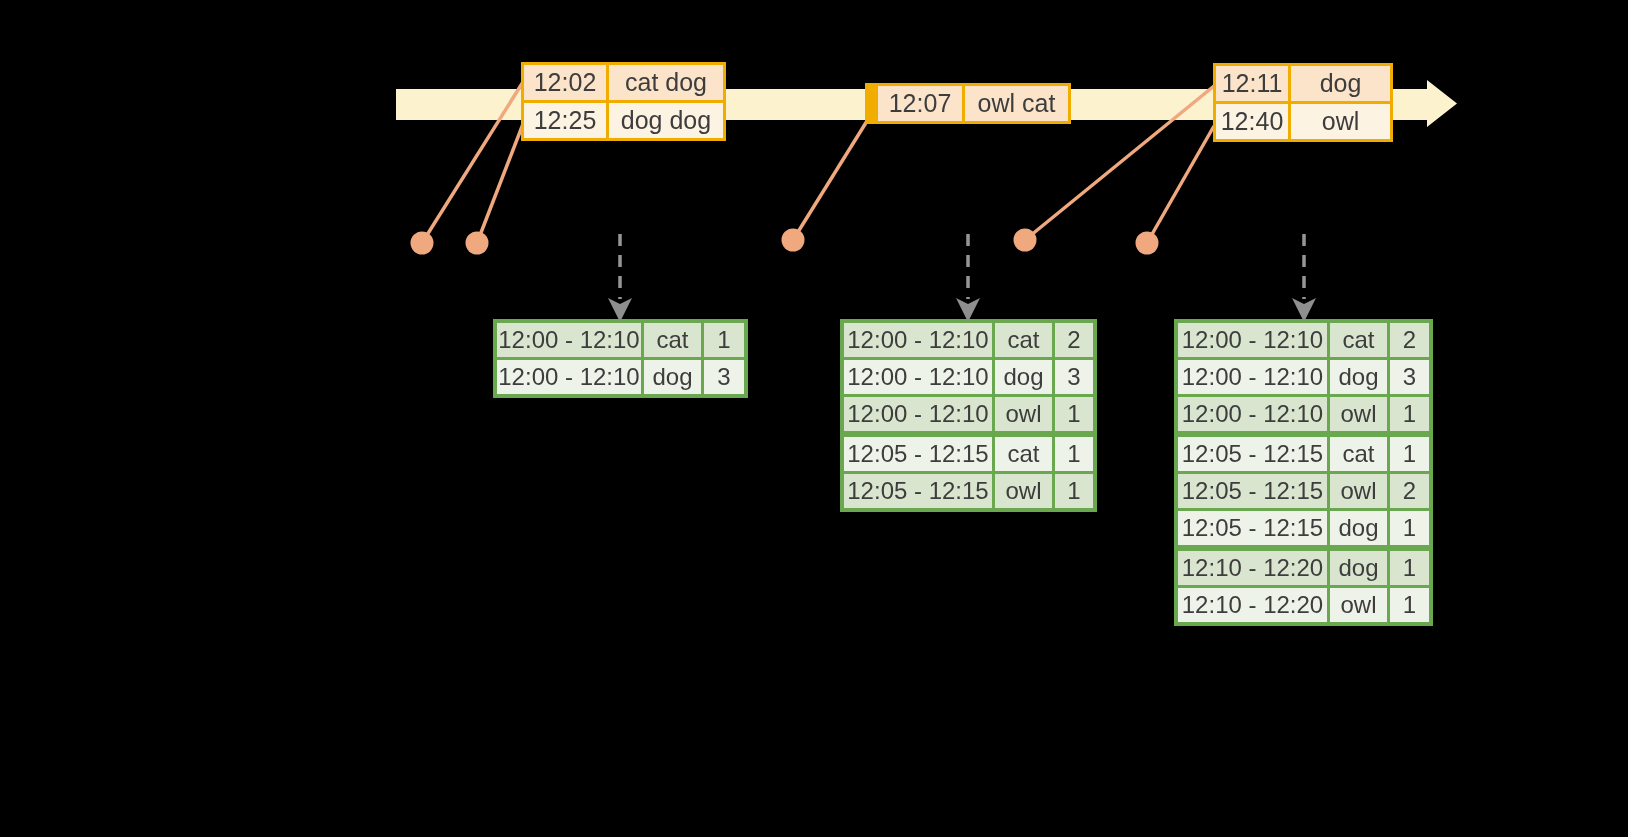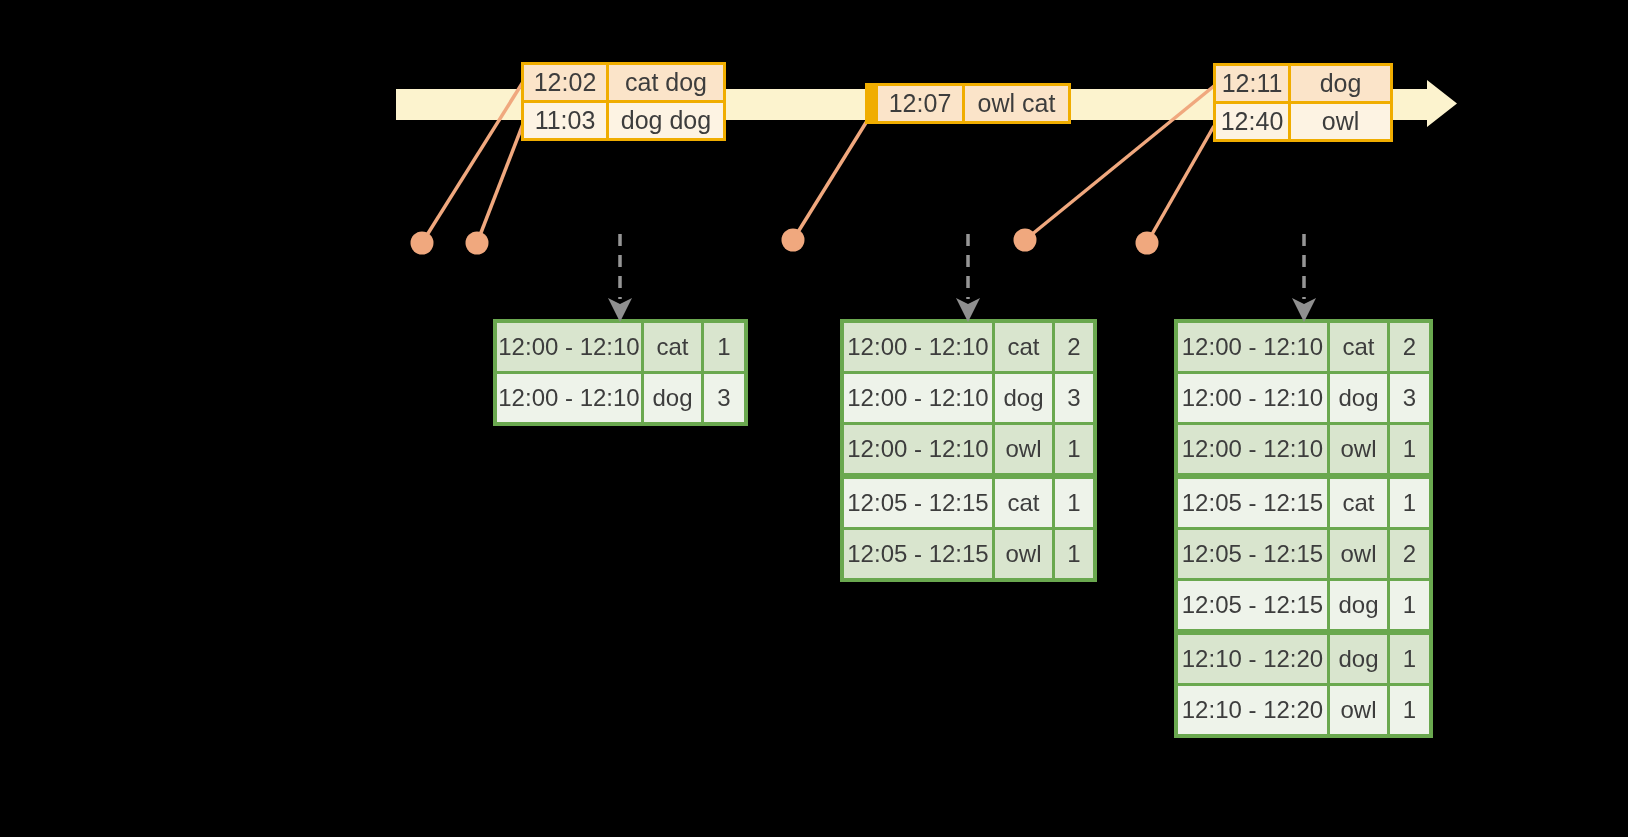--- a/index.html
+++ b/index.html
@@ -39,21 +39,21 @@
   
   .gtable{
     position:absolute;
     background:#6AA84F;
     padding:4px;
     display:flex;flex-direction:column;gap:6px;
     box-sizing:border-box;
     z-index:2;
   }
   .ggroup{display:flex;flex-direction:column;gap:3px;}
-  .grow{display:grid;gap:3px;height:48px;}
+  .grow{display:grid;gap:3px;height:34px;}
   #gt1 .grow{grid-template-columns:144px 57px 1fr;}
   #gt2 .grow{grid-template-columns:148px 57px 1fr;}
   #gt3 .grow{grid-template-columns:149px 57px 1fr;}
   .gcell{
     display:flex;align-items:center;justify-content:center;
     font-size:24px;color:#3D3D3D;white-space:nowrap;
   }
   .fill-gdark{background:#D9E5CE;}
   .fill-glight{background:#EEF3EA;}
   #gt1{left:493px;top:319px;width:255px;}
@@ -76,21 +76,21 @@
     <line x1="1025" y1="240" x2="1214" y2="86" stroke="#F0A87E" stroke-width="3.5"></line>
     <line x1="1147" y1="243" x2="1214" y2="126" stroke="#F0A87E" stroke-width="3.5"></line>
   </svg>
 
   <div class="etable" id="et1">
     <div class="erow">
       <div class="ecell fill-peach">12:02</div>
       <div class="ecell fill-peach">cat dog</div>
     </div>
     <div class="erow">
-      <div class="ecell fill-cream">11:03</div>
+      <div class="ecell fill-cream">12:25</div>
       <div class="ecell fill-cream">dog dog</div>
     </div>
   </div>
 
   <div class="etable" id="et2">
     <div class="erow">
       <div class="ecell fill-peach">12:07</div>
       <div class="ecell fill-peach">owl cat</div>
     </div>
   </div>

